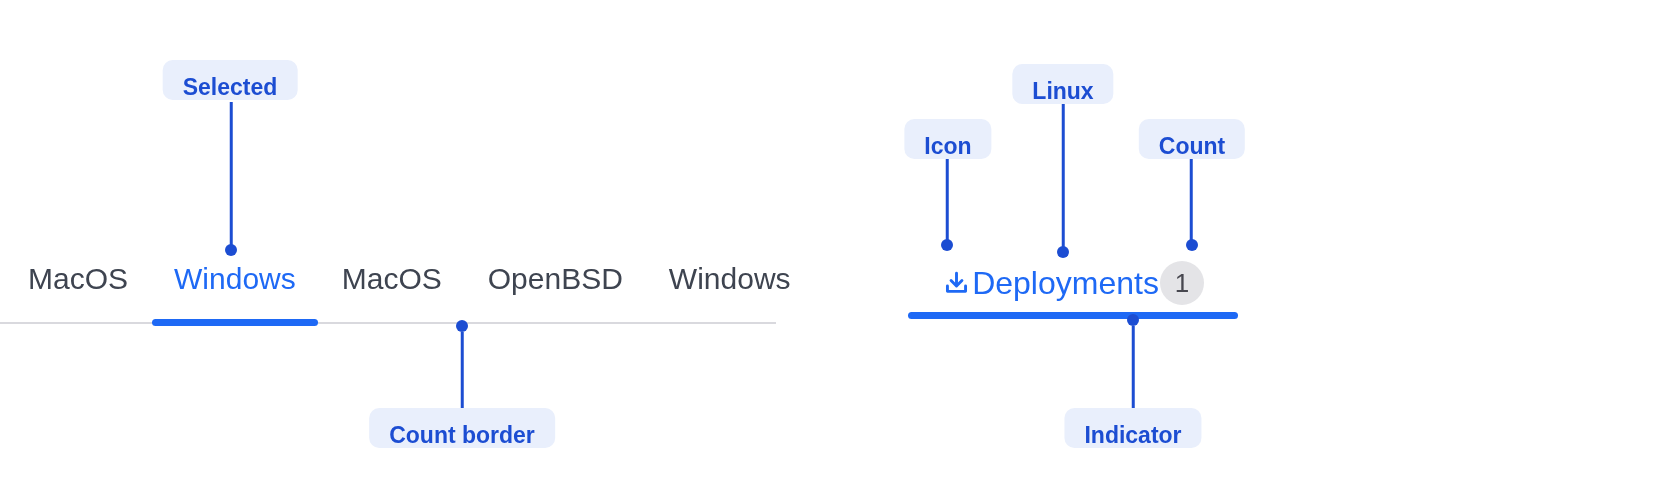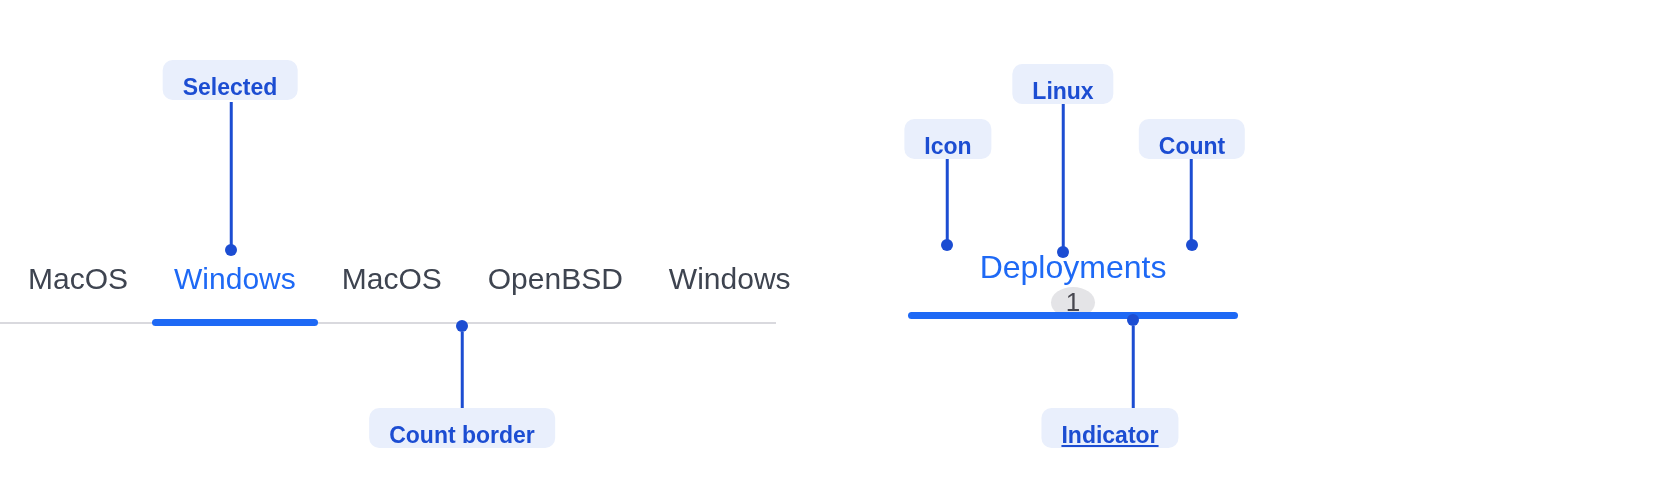--- a/index.html
+++ b/index.html
@@ -87,21 +87,20 @@
   .dep-tab{
     position:absolute;
     left:908px; top:259px;
     width:330px; height:48px;
     display:flex;
     align-items:center;
     justify-content:center;
     gap:1px;
     color:var(--accent);
     cursor:pointer;
-    flex-direction:column;
   }
   .dep-label{
     font-size:32px;
     font-weight:500;
     white-space:nowrap;
   }
   .dep-badge{
     width:44px;height:44px;
     border-radius:50%;
     background:var(--badge-bg);
@@ -129,21 +128,21 @@
   #text-pill{left:1063px; top:64px;}
   #text-line{left:1063px; top:104px; height:143px;}
   #text-dot{left:1063px; top:252px;}
 
   #count-pill{left:1192px; top:119px;}
   #count-line{left:1191px; top:159px; height:81px;}
   #count-dot{left:1192px; top:245px;}
 
   #indicator-dot{left:1133px; top:320px;}
   #indicator-line{left:1133px; top:326px; height:82px;}
-  #indicator-pill{left:1110px; top:408px;text-decoration:underline;}
+  #indicator-pill{left:1133px; top:408px;}
 </style>
 </head>
 <body>
 
 <div class="canvas">
 
   <div class="callout-pill" id="selected-pill">Selected</div>
   <div class="callout-line" id="selected-line"></div>
   <div class="callout-dot" id="selected-dot"></div>
 

